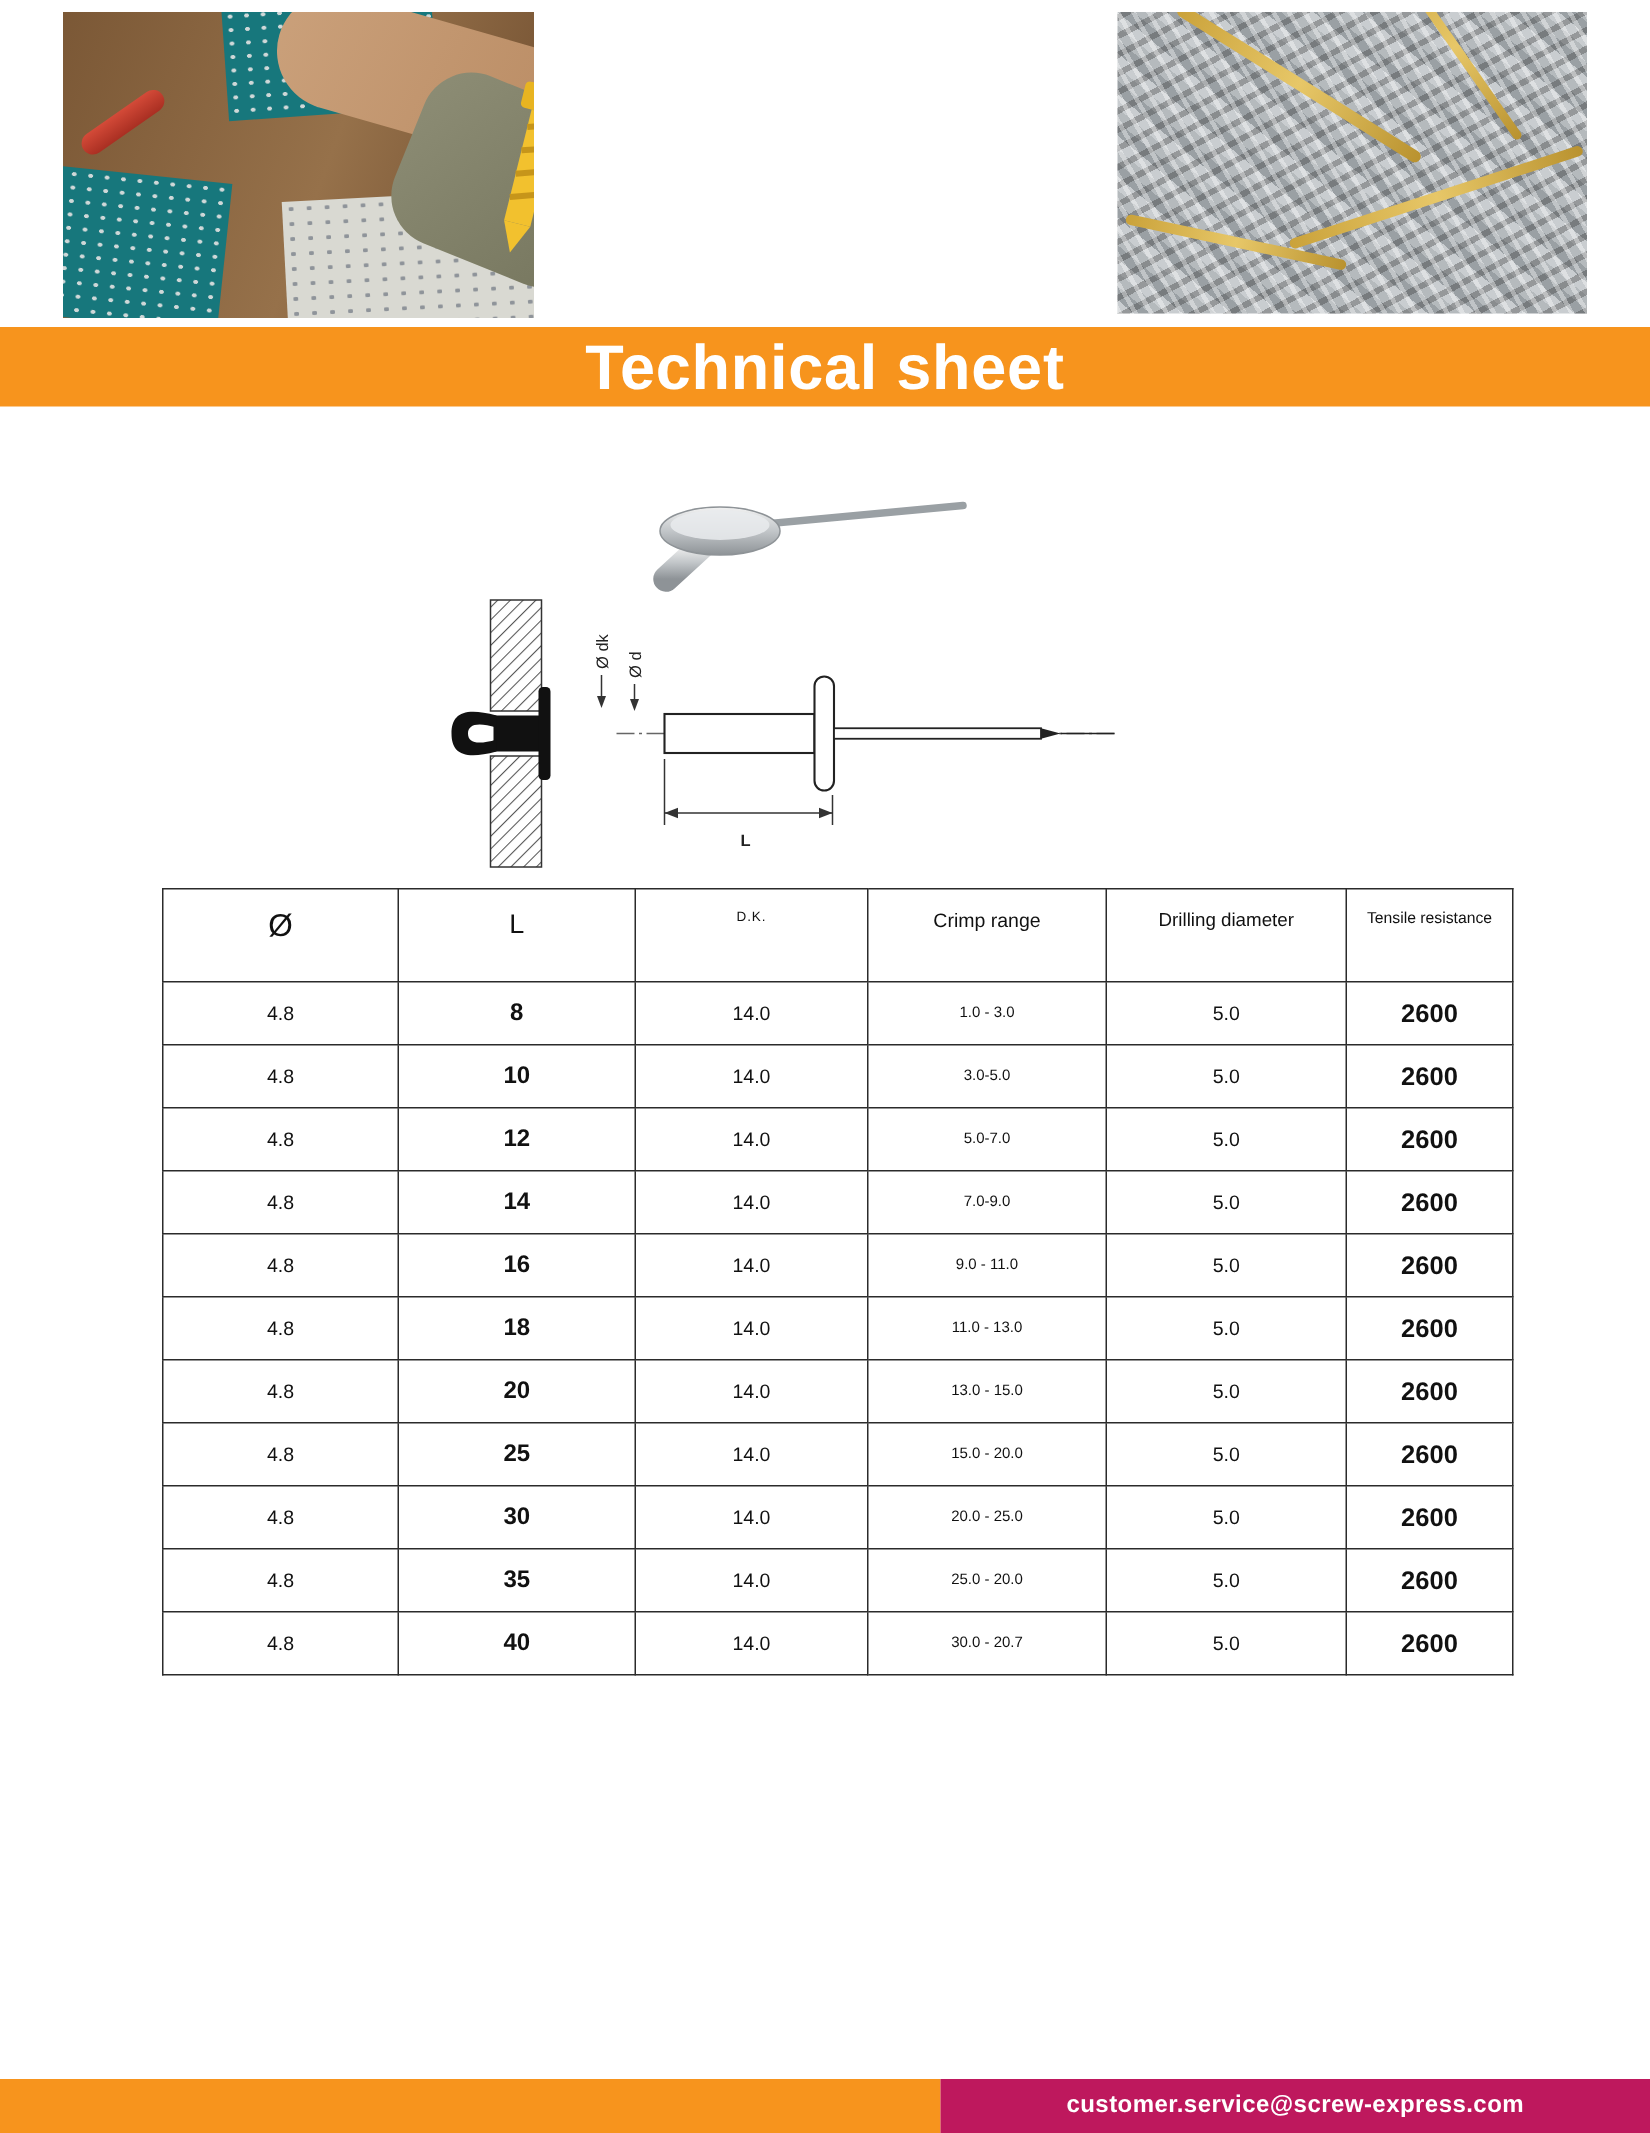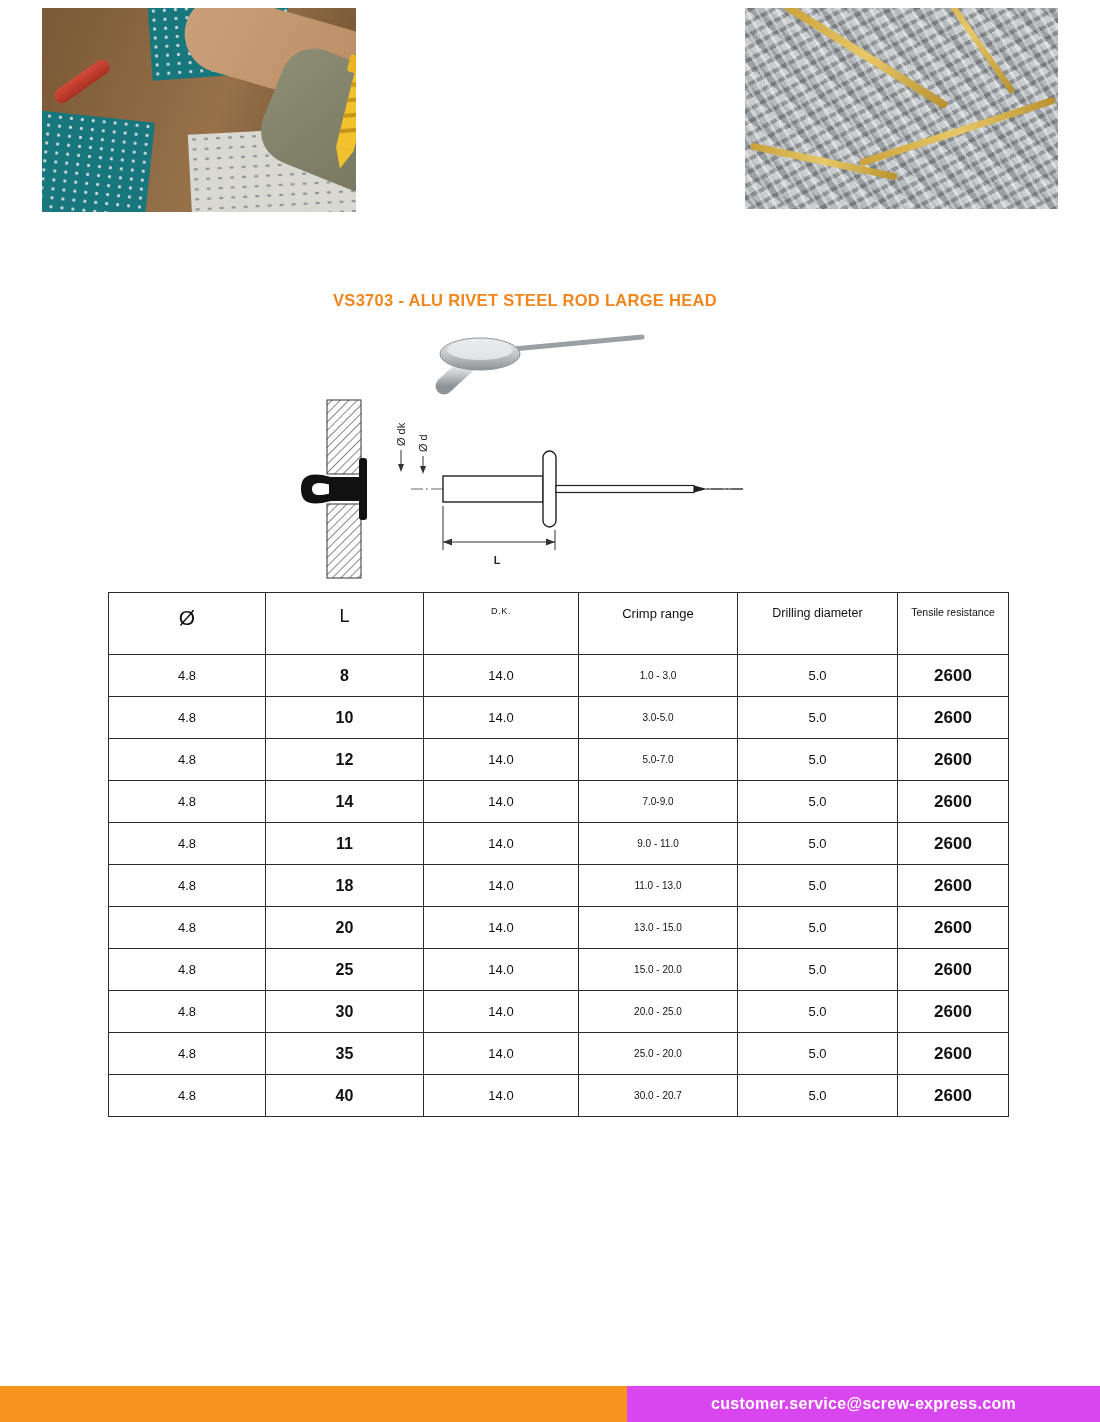--- a/index.html
+++ b/index.html
@@ -89,21 +89,21 @@
   li.app-0 { font-size:15px; padding-left:2px; }
   li.app-1 { font-size:15px; padding-left:2px; }
   li.app-2 { font-size:16px; padding-left:4px; }
   li.app-3 { font-size:16px; padding-left:6px; }
   li.app-4 { font-size:12.5px; padding-left:2px; }
   li.app-5 { font-size:18px; font-weight:700; padding-left:6px; }
 
   
   .footer { position:absolute; left:0; top:1386px; width:1100px; height:36px; display:flex; }
   .footer-orange { width:57%; height:100%; background:#f7941d; }
-  .footer-dark { flex:1; height:100%; background:#d946ef; display:flex; align-items:center; justify-content:center; }
+  .footer-dark { flex:1; height:100%; background:#be185d; display:flex; align-items:center; justify-content:center; }
   .footer-dark span { color:#ffffff; font-size:16px; font-weight:700; letter-spacing:.3px; }
 </style>
 </head>
 <body>
 
 <div class="page">
 
   <div class="photo-left">
     <div class="teal-box tb1"></div>
     <div class="teal-box tb2"></div>
@@ -123,22 +123,24 @@
   </div>
 
   <div class="photo-right">
     <div class="gold g1"></div>
     <div class="gold g2"></div>
     <div class="gold g3"></div>
     <div class="gold g4"></div>
   </div>
 
 
-
-  <div class="product-title">VS3703 - ALU RIVET STEEL ROD LARGE HEAD</div>
+  <div class="banner">
+    <span>Technical sheet</span>
+  </div>
+
 
   <svg class="rivet-photo" viewBox="0 0 250 82">
     <defs>
       <linearGradient id="met" x1="0" y1="0" x2="0" y2="1">
         <stop offset="0" stop-color="#f2f2f2"></stop>
         <stop offset="0.5" stop-color="#c2c6c9"></stop>
         <stop offset="1" stop-color="#8e9397"></stop>
       </linearGradient>
     </defs>
     <line x1="95" y1="36" x2="234" y2="23" stroke="#9aa0a4" stroke-width="5" stroke-linecap="round"></line>
@@ -237,21 +239,21 @@
         <tr>
           <td class="col-d">4.8</td>
           <td class="col-l">14</td>
           <td class="col-dk">14.0</td>
           <td class="col-crimp">7.0-9.0</td>
           <td class="col-drill">5.0</td>
           <td class="col-tensile">2600</td>
         </tr>
         <tr>
           <td class="col-d">4.8</td>
-          <td class="col-l">11</td>
+          <td class="col-l">16</td>
           <td class="col-dk">14.0</td>
           <td class="col-crimp">9.0 - 11.0</td>
           <td class="col-drill">5.0</td>
           <td class="col-tensile">2600</td>
         </tr>
         <tr>
           <td class="col-d">4.8</td>
           <td class="col-l">18</td>
           <td class="col-dk">14.0</td>
           <td class="col-crimp">11.0 - 13.0</td>

